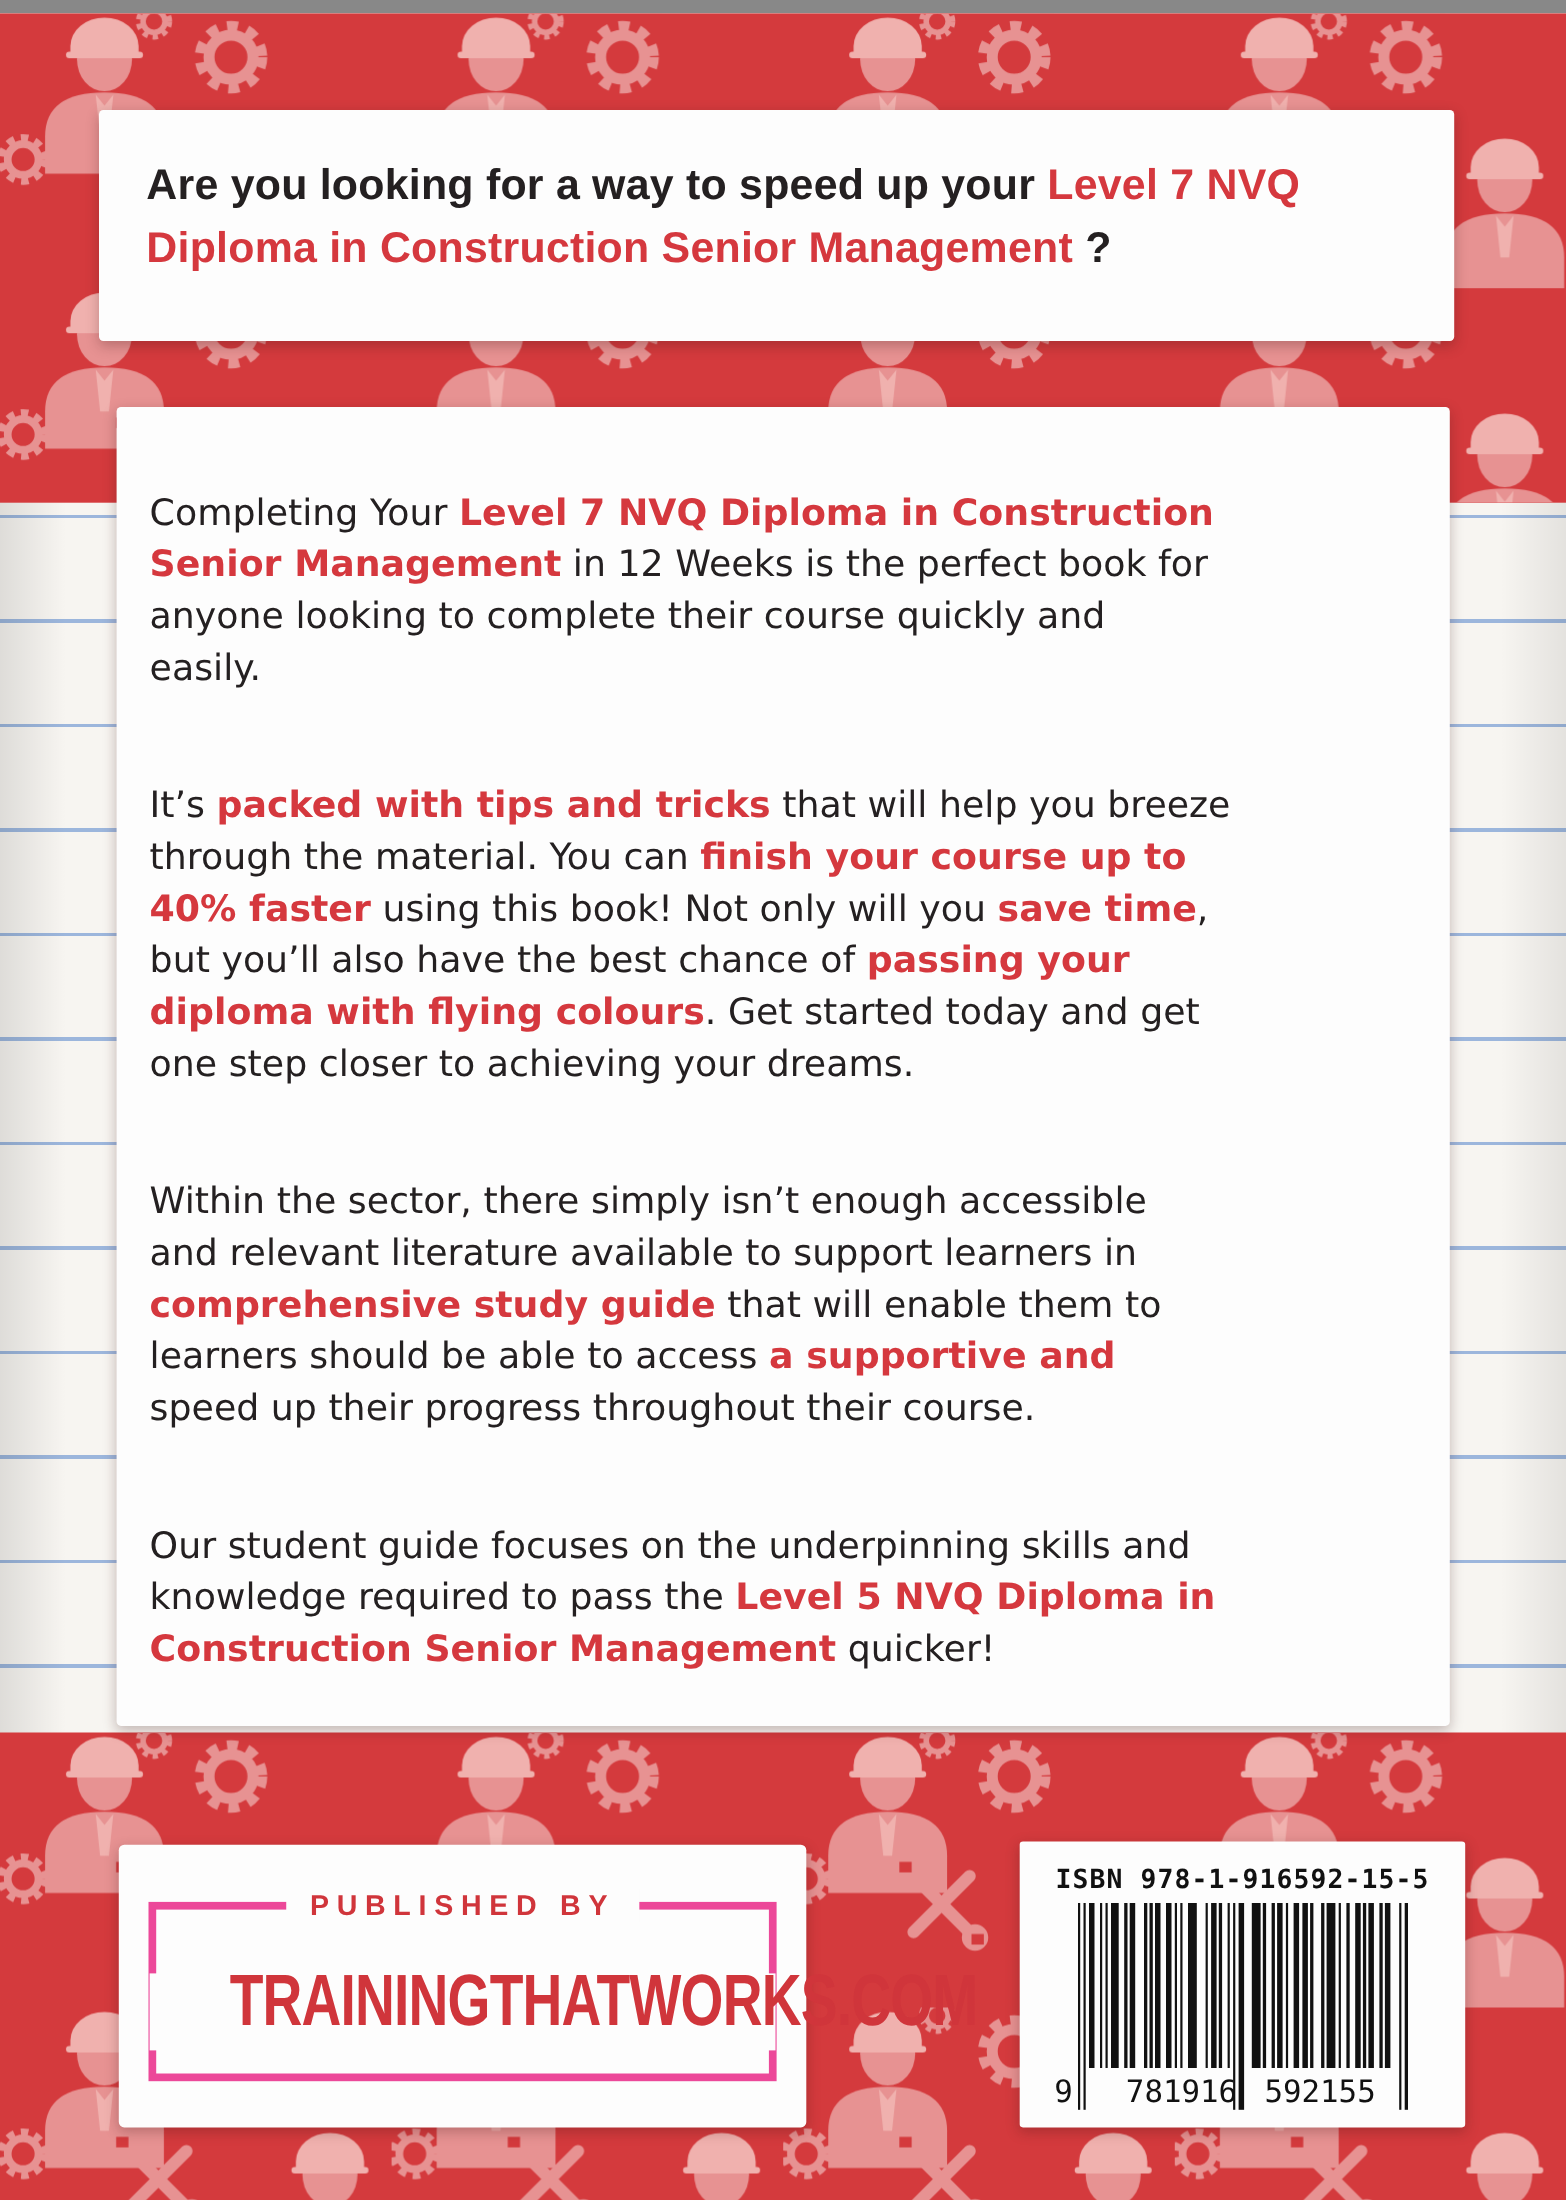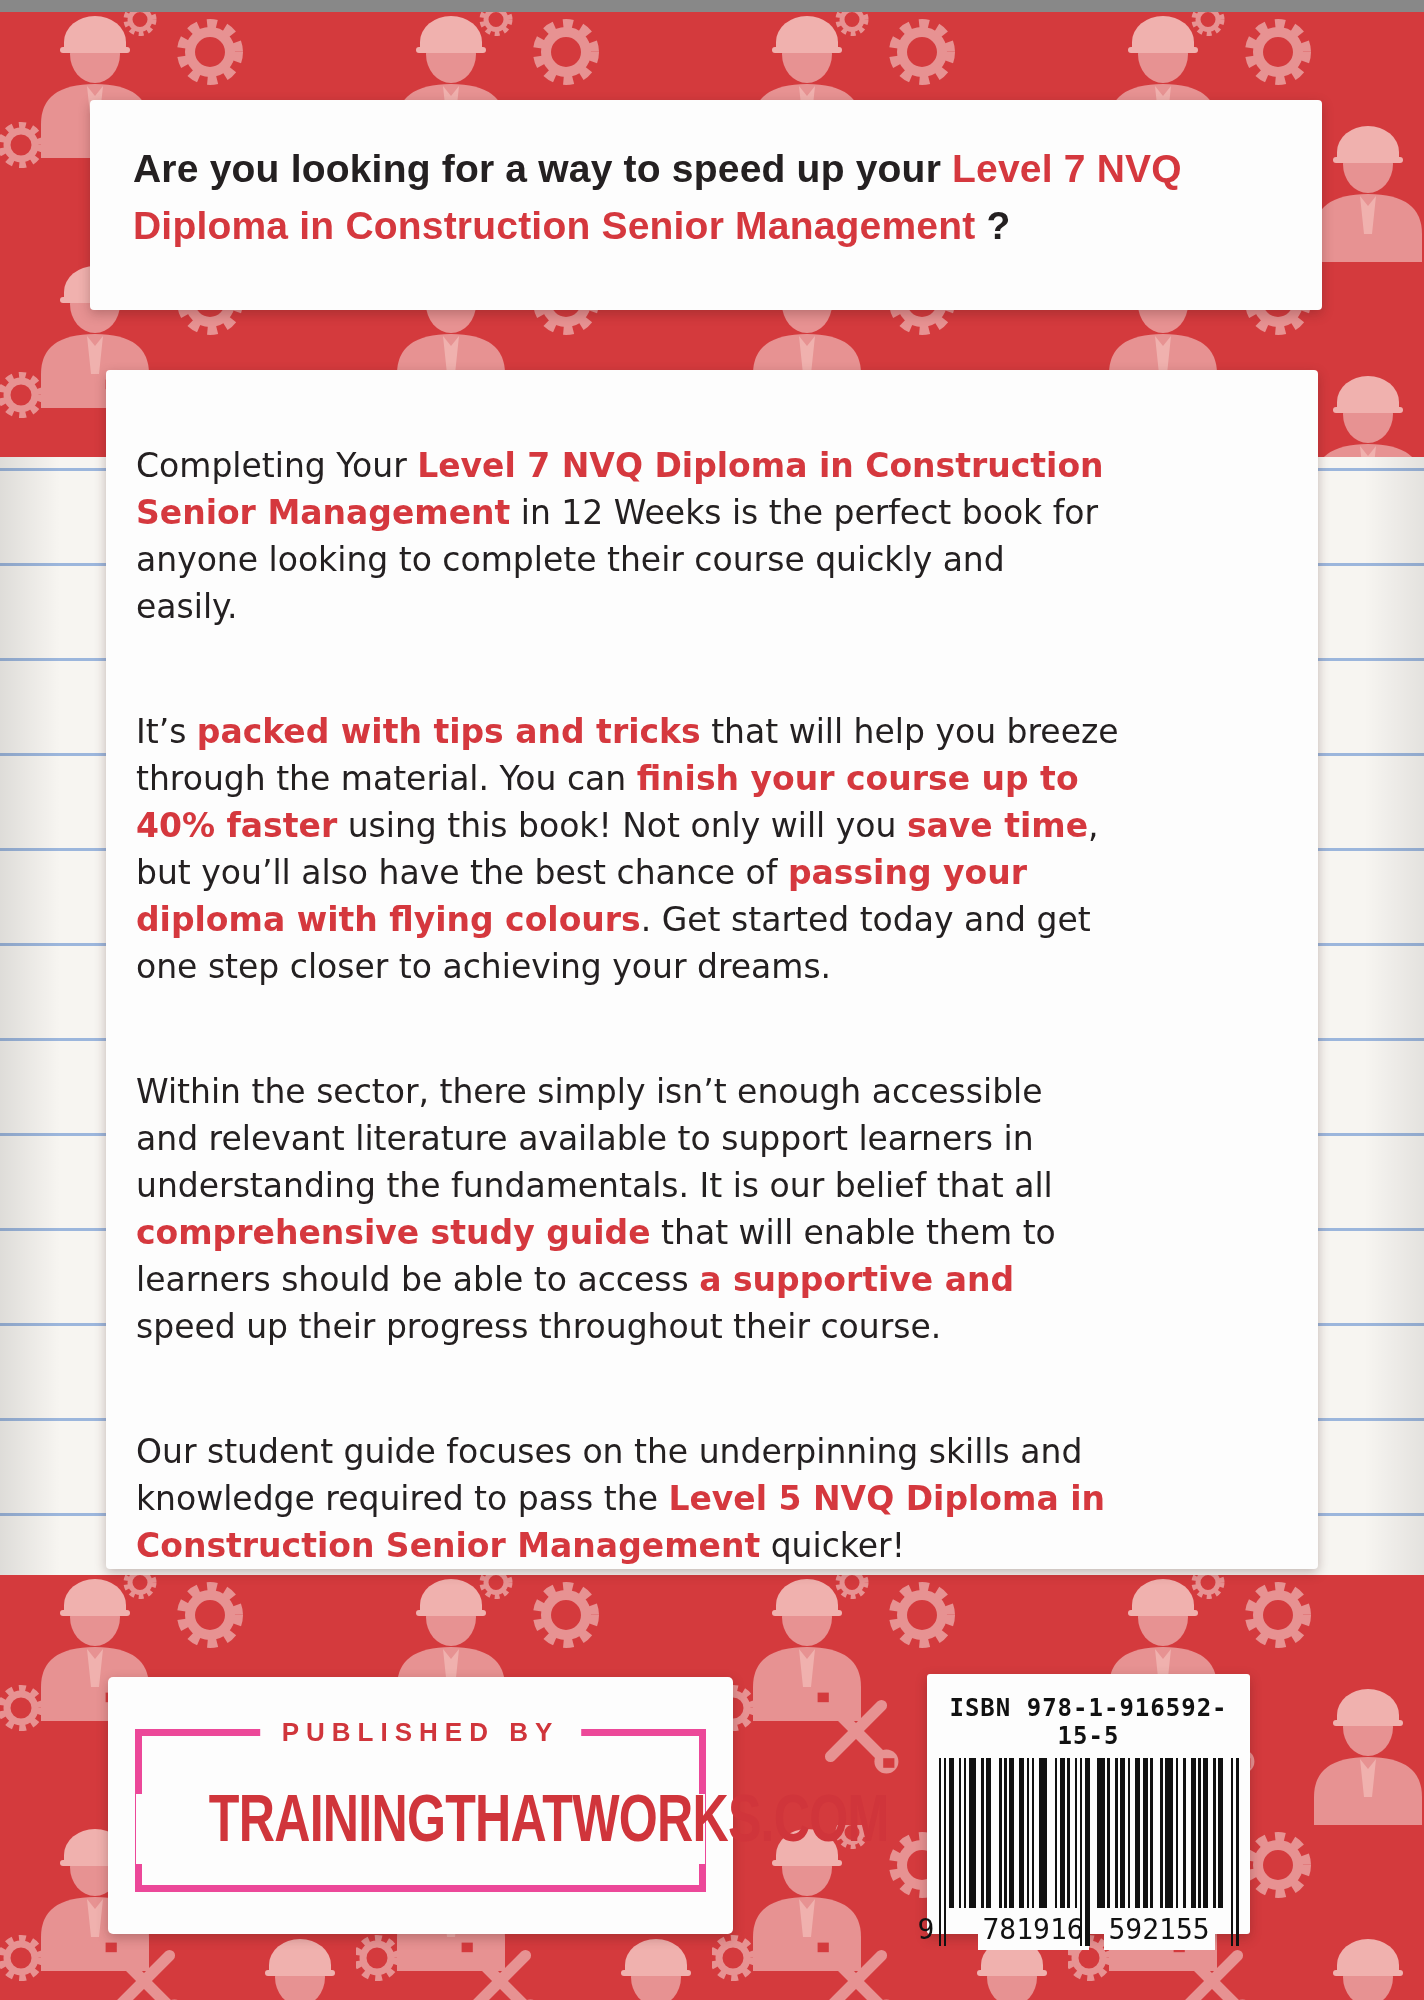--- a/index.html
+++ b/index.html
@@ -57,21 +57,21 @@
     position:absolute;top:-19px;left:50%;transform:translateX(-50%);
     background:#fdfdfd;padding:0 22px;white-space:nowrap;
     color:#d0353b;font-weight:bold;font-size:26px;letter-spacing:7px;
   }
   #pub-name{
     position:absolute;left:0;right:0;top:44px;text-align:center;
     color:#d0353b;font-weight:bold;font-size:66px;letter-spacing:-1px;
     transform:scaleX(.76);transform-origin:center;white-space:nowrap;
   }
   
-  #barcode-box{left:927px;top:1662px;width:323px;height:260px;border-radius:3px;}
+  #barcode-box{left:927px;top:1662px;width:405px;height:260px;border-radius:3px;}
   #isbn-label{
     margin-top:20px;text-align:center;
     font-family:"DejaVu Sans Mono","Liberation Mono",monospace;
     font-size:24px;letter-spacing:1px;color:#111;font-weight:bold;
   }
   #bars-wrap{position:relative;width:300px;height:196px;margin:8px auto 0 auto;}
   .bar{position:absolute;top:0;background:#111;}
   #digits-row{
     position:absolute;left:0;top:152px;width:100%;height:40px;
     font-family:"DejaVu Sans Mono","Liberation Mono",monospace;
@@ -150,21 +150,20 @@
           <div class="tl"><span>It’s </span><span class="red">packed with tips and tricks</span><span> that will help you breeze</span></div>
           <div class="tl"><span>through the material. You can </span><span class="red">finish your course up to</span></div>
           <div class="tl"><span class="red">40% faster</span><span> using this book! Not only will you </span><span class="red">save time</span><span>,</span></div>
           <div class="tl"><span>but you’ll also have the best chance of </span><span class="red">passing your</span></div>
           <div class="tl"><span class="red">diploma with flying colours</span><span>. Get started today and get</span></div>
           <div class="tl"><span>one step closer to achieving your dreams.</span></div>
         </div>
         <div class="para">
           <div class="tl"><span>Within the sector, there simply isn’t enough accessible</span></div>
           <div class="tl"><span>and relevant literature available to support learners in</span></div>
-          <div class="tl"><span>understanding the fundamentals. It is our belief that all</span></div>
           <div class="tl"><span class="red">comprehensive study guide</span><span> that will enable them to</span></div>
           <div class="tl"><span>learners should be able to access </span><span class="red">a supportive and</span></div>
           <div class="tl"><span>speed up their progress throughout their course.</span></div>
         </div>
         <div class="para">
           <div class="tl"><span>Our student guide focuses on the underpinning skills and</span></div>
           <div class="tl"><span>knowledge required to pass the </span><span class="red">Level 5 NVQ Diploma in</span></div>
           <div class="tl"><span class="red">Construction Senior Management</span><span> quicker!</span></div>
         </div>
       </div>

